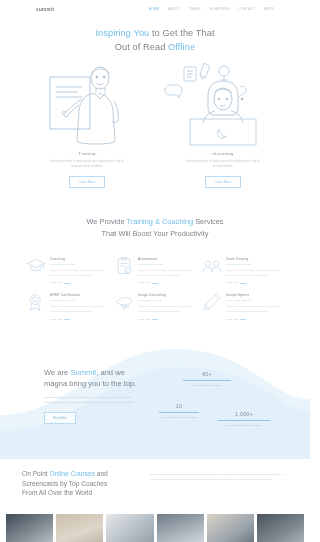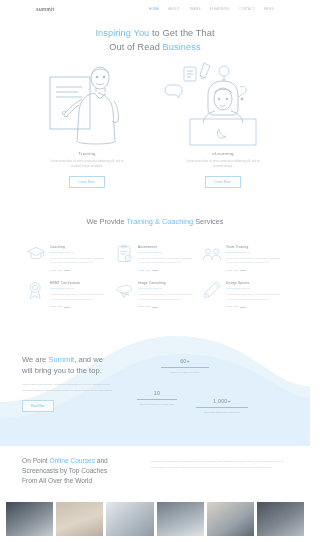--- a/index.html
+++ b/index.html
@@ -72,21 +72,21 @@
   .svc-ico { width: 20px; height: 20px; flex: 0 0 20px; opacity: .62; }
   .svc-ico svg { width: 100%; height: 100%; }
   .svc-body { flex: 1; min-width: 0; padding-top: 1px; }
   .svc-title { font-size: 3.2px; color: #7f878f; letter-spacing: .18px; }
   .svc-sub { font-size: 2.5px; color: #a8d3ee; margin-top: 2px; }
   .svc-desc { font-size: 2.4px; color: #cbd0d6; line-height: 1.95; margin-top: 3px; }
   .svc-link { font-size: 2.5px; color: #9fcbe8; margin-top: 3px; display:flex; align-items:center; gap:2px;}
   .svc-link i { display:block; width: 6px; height: .5px; background:#bcd9ee; }
 
   
-  .waveband { position: relative; height: 118px; margin-top: 20px; }
+  .waveband { position: relative; height: 118px; margin-top: 20px; padding-left: 22px; }
   .waveband > svg.wave { position:absolute; inset:0; width:100%; height:100%; }
   .wb-inner { position: relative; display: flex; height: 100%; padding: 26px 22px 0; }
   .wb-left { width: 112px; }
   .wb-left h3 {
     font-size: 7.6px; font-weight: 400; color: #7d858d; line-height: 1.45;
   }
   .wb-left p { font-size: 2.5px; color: #bcc2c8; line-height: 2.05; margin-top: 6px; width: 92px; }
   .btn-solid {
     display:inline-block; margin-top: 6px;
     border: .6px solid #bcdcf3; color: #8fbbd9;
@@ -134,21 +134,21 @@
       <span class="navlink">Teams</span>
       <span class="navlink">eLearning</span>
       <span class="navlink">Contact</span>
       <span class="navlink">News</span>
     </div>
   </div>
 
   <div class="hero-head">
     <h1>
       <span class="accent">Inspiring You</span><span> to Get the That</span><br>
-      <span>Out of Read </span><span class="accent">Business</span>
+      <span>Out of Read </span><span class="accent">Offline</span>
     </h1>
   </div>
 
   <div class="hero-cards">
 
     <div class="hcard">
       <div class="hcard-art">
         <svg viewBox="0 0 122 88" fill="none" stroke="#9fb6c8" stroke-width="0.7">
           <rect x="24" y="16" width="40" height="52" stroke="#8fb5d4"></rect>
           <line x1="30" y1="26" x2="56" y2="26"></line>
@@ -213,20 +213,21 @@
       </div>
       <div class="hcard-title">eLearning</div>
       <div class="hcard-desc">Lorem ipsum dolor sit amet consectetur adipiscing elit, sed do eiusmod tempor.</div>
       <span class="btn-outline">Learn More</span>
     </div>
   </div>
 
   <div class="services">
     <h2>
       <span>We Provide </span><span class="accent">Training &amp; Coaching</span><span> Services</span><br>
+      <span>That Will Boost Your Productivity</span>
     </h2>
 
     <div class="svc-grid">
 
       <div class="svc">
         <div class="svc-ico">
           <svg viewBox="0 0 24 24" fill="none" stroke="#9fc0da" stroke-width="0.9">
             <path d="M2 9l10-5 10 5-10 5z"></path>
               <path d="M6 11v5c0 2 12 2 12 0v-5"></path>
               <path d="M21 9.5V15"></path>
@@ -346,21 +347,21 @@
 
   <div class="waveband">
     <svg class="wave" viewBox="0 0 310 118" preserveAspectRatio="none">
       <path d="M0 74 C70 74 100 8 175 8 C250 8 270 58 310 58 L310 118 L0 118 Z" fill="#eaf4fb"></path>
       <path d="M0 90 C80 90 110 26 180 26 C255 26 280 70 310 70 L310 118 L0 118 Z" fill="#dfeffa" opacity=".8"></path>
     </svg>
     <div class="wb-inner">
       <div class="wb-left">
         <h3>
           <span>We are </span><span class="accent">Summit</span><span>, and we</span><br>
-          <span>will bring you to the top.</span>
+          <span>magna bring you to the top.</span>
         </h3>
         <p>Lorem ipsum dolor sit amet, consectetur adipiscing elit, sed do eiusmod tempor incididunt ut labore et dolore magna aliqua ut enim ad minim veniam quis nostrud.</p>
         <span class="btn-solid">Read More</span>
       </div>
       <div class="wb-right">
         <div class="stat s1">
           <div class="num">60+</div>
           <div class="bar"></div>
           <div class="lbl">Online and Offline Courses</div>
         </div>

